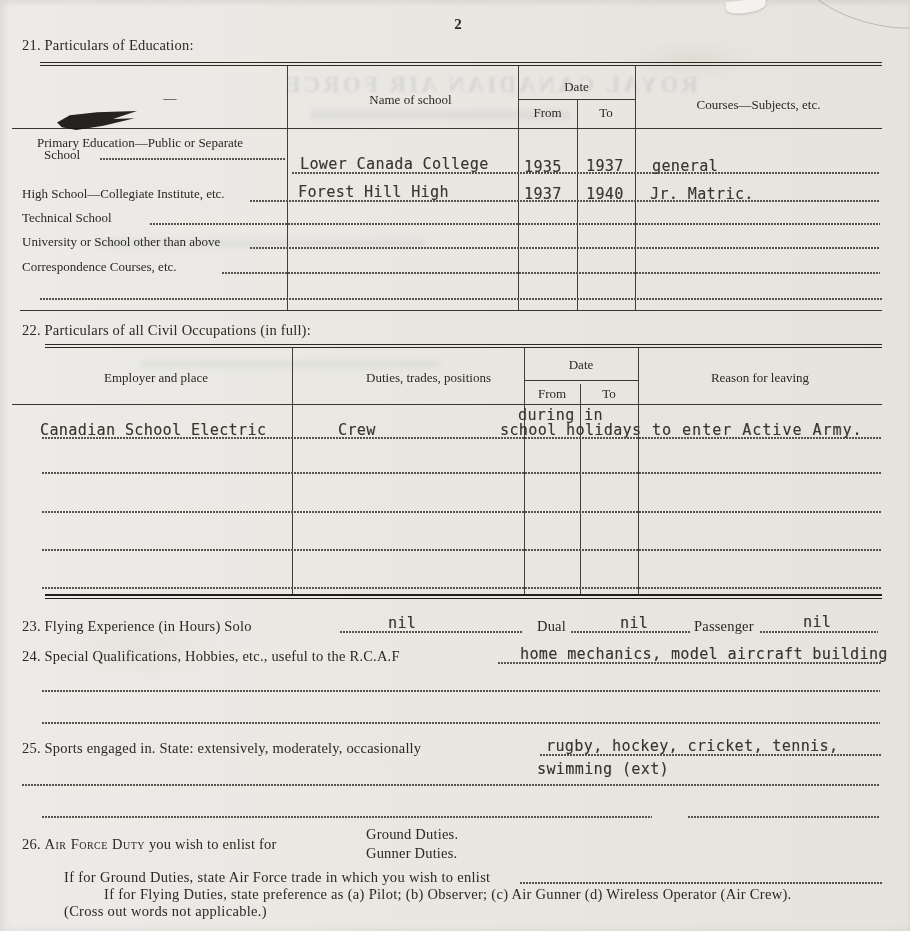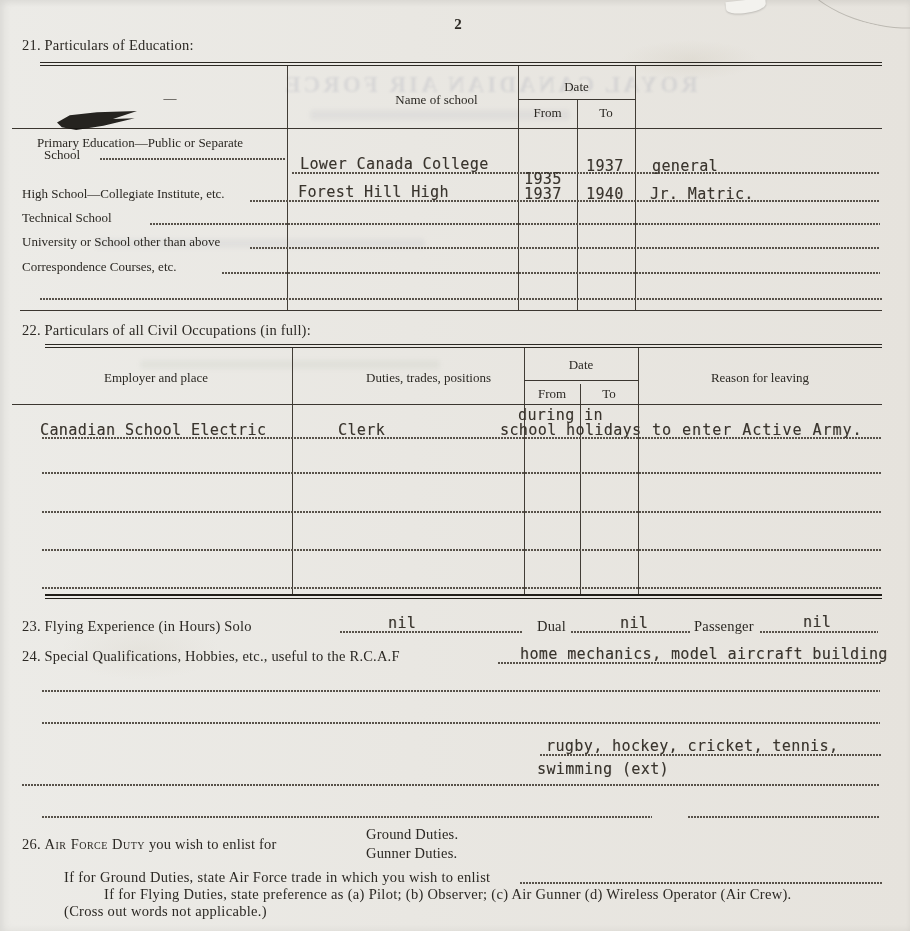--- a/index.html
+++ b/index.html
@@ -70,31 +70,32 @@
   <div class="vline" style="left:518px; top:66px; height:244px;"></div>
   <div class="vline" style="left:577px; top:100px; height:210px;"></div>
   <div class="vline" style="left:635px; top:66px; height:244px;"></div>
   <div class="hline" style="left:518px; top:99px; width:117px;"></div>
   <div class="hline" style="left:12px; top:128px; width:870px;"></div>
   <div class="hline" style="left:20px; top:310px; width:862px;"></div>
 
   <div class="smudge"></div>
 
   <div class="abs sm ctr" style="left:130px; top:90px; width:80px;">—</div>
-  <div class="abs sm ctr" style="left:301px; top:92px; width:231px;padding-left:40px;">Name of school</div>
+  <div class="abs sm ctr" style="left:275px; top:92px; width:231px;padding-left:40px;">Name of school</div>
   <div class="abs sm ctr" style="left:518px; top:79px; width:117px;">Date</div>
   <div class="abs sm ctr" style="left:518px; top:105px; width:59px;">From</div>
   <div class="abs sm ctr" style="left:577px; top:105px; width:58px;">To</div>
+  <div class="abs sm ctr" style="left:635px; top:97px; width:247px;">Courses—Subjects, etc.</div>
 
   <div class="abs sm" style="left:37px; top:135px;">Primary Education—Public or Separate</div>
   <div class="abs sm" style="left:44px; top:147px;">School</div>
   <div class="dots" style="left:100px; top:158px; width:185px;"></div>
   <div class="dots" style="left:292px; top:172px; width:588px;"></div>
   <div class="abs typed" style="left:300px; top:155px;">Lower Canada College</div>
-  <div class="abs typed" style="left:524px; top:170px;">1935</div>
+  <div class="abs typed" style="left:524px; top:158px;">1935</div>
   <div class="abs typed" style="left:586px; top:157px;">1937</div>
   <div class="abs typed" style="left:652px; top:157px;">general</div>
 
   <div class="abs sm" style="left:22px; top:186px;">High School—Collegiate Institute, etc.</div>
   <div class="dots" style="left:250px; top:200px; width:630px;"></div>
   <div class="abs typed" style="left:298px; top:183px;">Forest Hill High</div>
   <div class="abs typed" style="left:524px; top:185px;">1937</div>
   <div class="abs typed" style="left:586px; top:185px;">1940</div>
   <div class="abs typed" style="left:650px; top:185px;">Jr. Matric.</div>
 
@@ -122,21 +123,21 @@
 
   <div class="abs sm ctr" style="left:20px; top:370px; width:272px;">Employer and place</div>
   <div class="abs sm ctr" style="left:292px; top:370px; width:232px;padding-left:41px;">Duties, trades, positions</div>
   <div class="abs sm ctr" style="left:524px; top:357px; width:114px;">Date</div>
   <div class="abs sm ctr" style="left:524px; top:386px; width:56px;">From</div>
   <div class="abs sm ctr" style="left:580px; top:386px; width:58px;">To</div>
   <div class="abs sm ctr" style="left:638px; top:370px; width:244px;">Reason for leaving</div>
 
   <div class="abs typed" style="left:518px; top:406px;">during in</div>
   <div class="abs typed" style="left:40px; top:421px;">Canadian School Electric</div>
-  <div class="abs typed" style="left:338px; top:421px;">Clerk</div>
+  <div class="abs typed" style="left:338px; top:421px;">Crew</div>
   <div class="abs typed" style="left:500px; top:421px;">school holidays</div>
   <div class="abs typed" style="left:652px; top:421px; letter-spacing:1px;">to enter Active Army.</div>
   <div class="dots" style="left:42px; top:437px; width:840px;"></div>
 
   <div class="dots" style="left:42px; top:472px; width:840px;"></div>
   <div class="dots" style="left:42px; top:511px; width:840px;"></div>
   <div class="dots" style="left:42px; top:549px; width:840px;"></div>
   <div class="dots" style="left:42px; top:587px; width:840px;"></div>
 
   <div class="abs ttl" style="left:22px; top:618px;">23. Flying Experience (in Hours) Solo</div>
@@ -148,20 +149,21 @@
   <div class="abs ttl" style="left:694px; top:618px;">Passenger</div>
   <div class="dots" style="left:760px; top:631px; width:118px;"></div>
   <div class="abs typed" style="left:803px; top:613px;">nil</div>
 
   <div class="abs ttl" style="left:22px; top:648px;">24. Special Qualifications, Hobbies, etc., useful to the R.C.A.F</div>
   <div class="dots" style="left:498px; top:662px; width:384px;"></div>
   <div class="abs typed" style="left:520px; top:645px;">home mechanics, model aircraft building</div>
   <div class="dots" style="left:42px; top:690px; width:838px;"></div>
   <div class="dots" style="left:42px; top:722px; width:838px;"></div>
 
+  <div class="abs ttl" style="left:22px; top:740px;">25. Sports engaged in.   State: extensively, moderately, occasionally</div>
   <div class="dots" style="left:540px; top:754px; width:342px;"></div>
   <div class="abs typed" style="left:546px; top:737px;">rugby, hockey, cricket, tennis,</div>
   <div class="abs typed" style="left:537px; top:760px;">swimming (ext)</div>
   <div class="dots" style="left:22px; top:784px; width:858px;"></div>
 
   <div class="dots" style="left:42px; top:816px; width:610px;"></div>
   <div class="dots" style="left:688px; top:816px; width:192px;"></div>
 
   <div class="abs ttl" style="left:22px; top:836px;">
     <span>26.</span>

